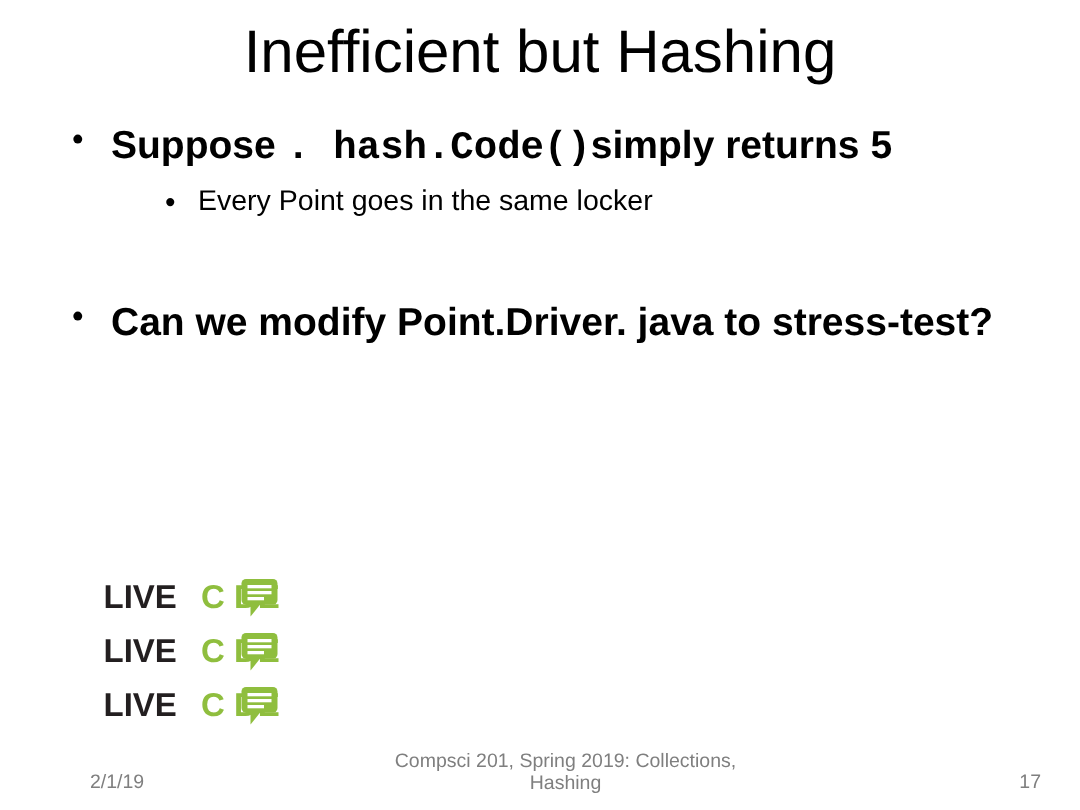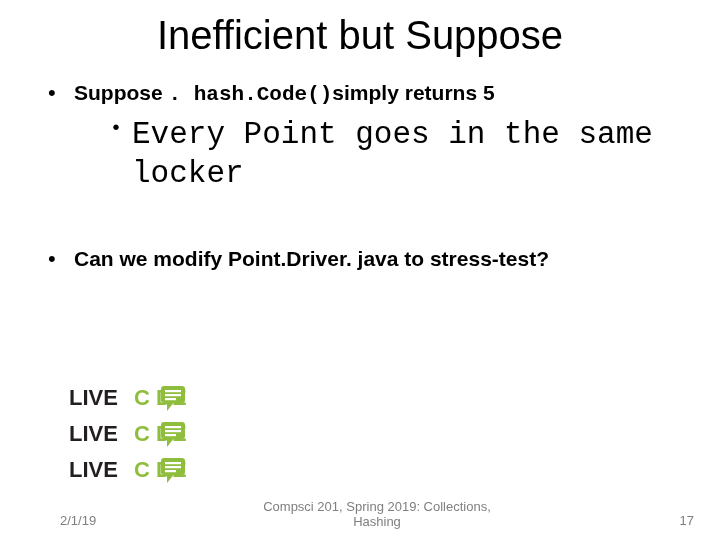--- a/index.html
+++ b/index.html
@@ -34,41 +34,40 @@
   }
   ul.top > li::before {
     content: "•";
     position: absolute;
     left: 0;
     top: 0;
     font-size: 22px;
     line-height: 1.2;
   }
   .l1 {
-    font-size: 21px;
+    font-size: 26px;
     font-weight: 700;
     line-height: 1.25;
   }
   .l1 .mono {
     font-family: "Courier New", Courier, monospace;
     font-weight: 700;
   }
   ul.sub {
     list-style: none;
     margin-top: 8px;
     padding-left: 36px;
   }
   ul.sub > li {
     position: relative;
     padding-left: 22px;
-    font-size: 31px;
+    font-size: 19px;
     font-weight: 400;
     line-height: 1.25;
     margin-bottom: 2px;
-    font-family: Liberation Mono, monospace;
   }
   ul.sub > li::before {
     content: "•";
     position: absolute;
     left: 0;
     top: 0;
     font-size: 20px;
     line-height: 1.25;
   }
   .spacer { height: 40px; }
@@ -91,21 +90,21 @@
   .footer .date { position: absolute; left: 60px; bottom: 0; }
   .footer .mid  { position: absolute; left: 0; right: 0; text-align: center; line-height: 1.15; bottom: -2px; margin-left: 34px; }
   .footer .page { position: absolute; right: 26px; bottom: 0; }
   
   .livecode { height: 30px; width: 184px; }
 </style>
 </head>
 <body>
 
 <div class="title">
-  <span>Inefficient but Suppose</span><br>
+  <span>Inefficient but Hashing</span><br>
 </div>
 
 <div class="content">
   <ul class="top">
     <li>
       <span class="l1">
         <span>Suppose </span><span class="mono">. hash.Code()</span><span>simply returns 5</span>
       </span>
       <ul class="sub">
         <li>Every Point goes in the same locker</li>

